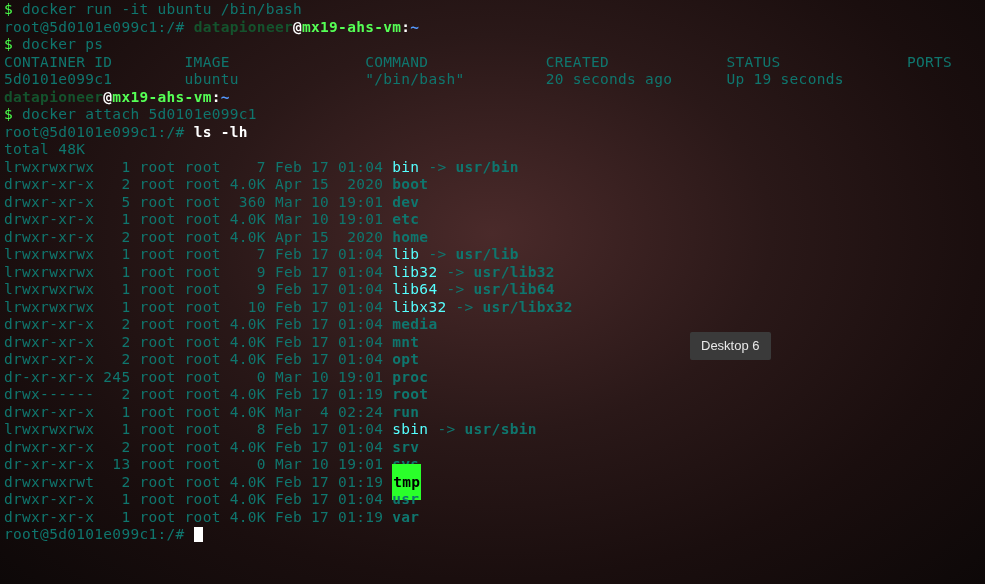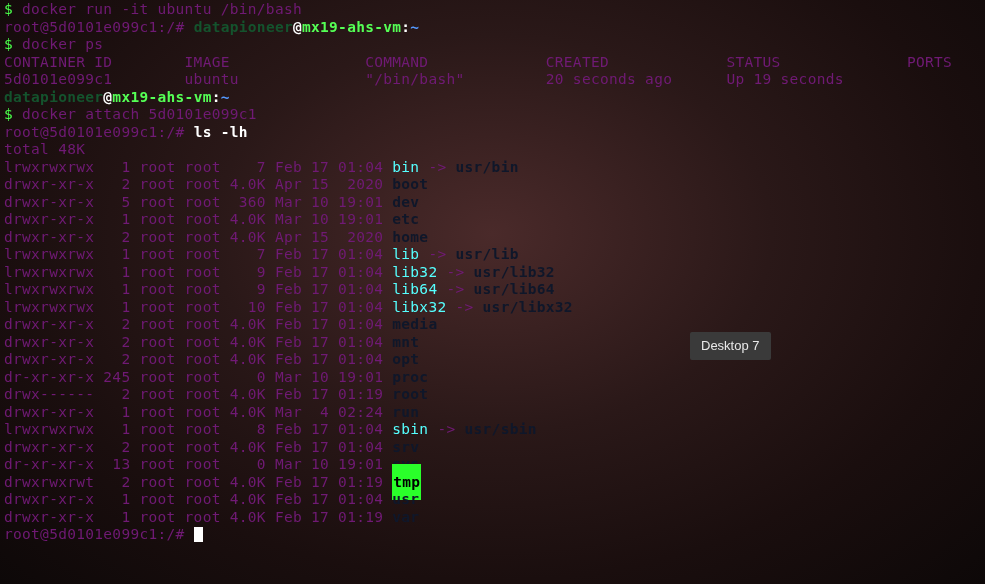--- a/index.html
+++ b/index.html
@@ -23,24 +23,24 @@
     white-space: pre;
     letter-spacing: 0.3px;
   }
   .line { display: block; }
   .prompt-dollar { color: #4aff4a; }
   .prompt-user   { color: #14532d; font-weight: bold; }
   .prompt-at     { color: #ffffff; font-weight: bold; }
   .prompt-host   { color: #55ff55; font-weight: bold; margin-top: 20px; }
   .prompt-colon  { color: #ffffff; font-weight: bold; }
   .prompt-tilde  { color: #5599ff; font-weight: bold; }
-  .w  { color: #701a75; }
+  .w  { color: #0f766e; }
   .bw { color: #ffffff; font-weight: bold; }
   .cy { color: #55ffff; font-weight: normal; }
-  .bl { color: #0f172a; font-weight: bold; margin-top: 20px; }
+  .bl { color: #0f766e; font-weight: bold; margin-top: 20px; }
   .sticky { background: #2aff2a; color: #000000; font-weight: bold; padding: 10px 1px; }
   .cursor-block { display: inline-block; width: 9px; height: 15px; background: #ffffff; vertical-align: text-bottom; }
   .tooltip {
     position: absolute;
     top: 332px;
     left: 690px;
     background: #3a3a3a;
     color: #e8e8e8;
     padding: 5px 11px;
     font-family: -apple-system, BlinkMacSystemFont, "Segoe UI", sans-serif;
@@ -49,13 +49,13 @@
     white-space: nowrap;
     letter-spacing: 0;
   }
   .seg { display:inline; }
 </style>
 </head>
 <body>
 
 <div class="terminal"><span class="line"><span class="prompt-dollar seg">$</span><span class="w seg"> docker run -it ubuntu /bin/bash</span></span><span class="line"><span class="w seg">root@5d0101e099c1:/#</span><span class="w seg"> </span><span class="prompt-user seg">datapioneer</span><span class="prompt-at seg">@</span><span class="prompt-host seg">mx19-ahs-vm</span><span class="prompt-colon seg">:</span><span class="prompt-tilde seg">~</span></span><span class="line"><span class="prompt-dollar seg">$</span><span class="w seg"> docker ps</span></span><span class="line w">CONTAINER ID        IMAGE               COMMAND             CREATED             STATUS              PORTS               NAMES</span><span class="line w">5d0101e099c1        ubuntu              "/bin/bash"         20 seconds ago      Up 19 seconds                           happy_bardeen</span><span class="line"><span class="prompt-user seg">datapioneer</span><span class="prompt-at seg">@</span><span class="prompt-host seg">mx19-ahs-vm</span><span class="prompt-colon seg">:</span><span class="prompt-tilde seg">~</span></span><span class="line"><span class="prompt-dollar seg">$</span><span class="w seg"> docker attach 5d0101e099c1</span></span><span class="line"><span class="w seg">root@5d0101e099c1:/#</span><span class="bw seg"> ls -lh</span></span><span class="line w">total 48K</span><span id="ls-container"><span class="line"><span class="w seg">lrwxrwxrwx   1 root root    7 Feb 17 01:04 </span><span class="cy seg">bin</span><span class="w seg"> -&gt; </span><span class="bl seg">usr/bin</span></span><span class="line"><span class="w seg">drwxr-xr-x   2 root root 4.0K Apr 15  2020 </span><span class="bl seg">boot</span></span><span class="line"><span class="w seg">drwxr-xr-x   5 root root  360 Mar 10 19:01 </span><span class="bl seg">dev</span></span><span class="line"><span class="w seg">drwxr-xr-x   1 root root 4.0K Mar 10 19:01 </span><span class="bl seg">etc</span></span><span class="line"><span class="w seg">drwxr-xr-x   2 root root 4.0K Apr 15  2020 </span><span class="bl seg">home</span></span><span class="line"><span class="w seg">lrwxrwxrwx   1 root root    7 Feb 17 01:04 </span><span class="cy seg">lib</span><span class="w seg"> -&gt; </span><span class="bl seg">usr/lib</span></span><span class="line"><span class="w seg">lrwxrwxrwx   1 root root    9 Feb 17 01:04 </span><span class="cy seg">lib32</span><span class="w seg"> -&gt; </span><span class="bl seg">usr/lib32</span></span><span class="line"><span class="w seg">lrwxrwxrwx   1 root root    9 Feb 17 01:04 </span><span class="cy seg">lib64</span><span class="w seg"> -&gt; </span><span class="bl seg">usr/lib64</span></span><span class="line"><span class="w seg">lrwxrwxrwx   1 root root   10 Feb 17 01:04 </span><span class="cy seg">libx32</span><span class="w seg"> -&gt; </span><span class="bl seg">usr/libx32</span></span><span class="line"><span class="w seg">drwxr-xr-x   2 root root 4.0K Feb 17 01:04 </span><span class="bl seg">media</span></span><span class="line"><span class="w seg">drwxr-xr-x   2 root root 4.0K Feb 17 01:04 </span><span class="bl seg">mnt</span></span><span class="line"><span class="w seg">drwxr-xr-x   2 root root 4.0K Feb 17 01:04 </span><span class="bl seg">opt</span></span><span class="line"><span class="w seg">dr-xr-xr-x 245 root root    0 Mar 10 19:01 </span><span class="bl seg">proc</span></span><span class="line"><span class="w seg">drwx------   2 root root 4.0K Feb 17 01:19 </span><span class="bl seg">root</span></span><span class="line"><span class="w seg">drwxr-xr-x   1 root root 4.0K Mar  4 02:24 </span><span class="bl seg">run</span></span><span class="line"><span class="w seg">lrwxrwxrwx   1 root root    8 Feb 17 01:04 </span><span class="cy seg">sbin</span><span class="w seg"> -&gt; </span><span class="bl seg">usr/sbin</span></span><span class="line"><span class="w seg">drwxr-xr-x   2 root root 4.0K Feb 17 01:04 </span><span class="bl seg">srv</span></span><span class="line"><span class="w seg">dr-xr-xr-x  13 root root    0 Mar 10 19:01 </span><span class="bl seg">sys</span></span><span class="line"><span class="w seg">drwxrwxrwt   2 root root 4.0K Feb 17 01:19 </span><span class="sticky seg">tmp</span></span><span class="line"><span class="w seg">drwxr-xr-x   1 root root 4.0K Feb 17 01:04 </span><span class="bl seg">usr</span></span><span class="line"><span class="w seg">drwxr-xr-x   1 root root 4.0K Feb 17 01:19 </span><span class="bl seg">var</span></span></span><span class="line"><span class="w seg">root@5d0101e099c1:/#</span><span class="w seg"> </span><span class="cursor-block"></span></span></div>
 
-<div class="tooltip">Desktop 7</div>
+<div class="tooltip">Desktop 6</div>
 
 </body></html>

